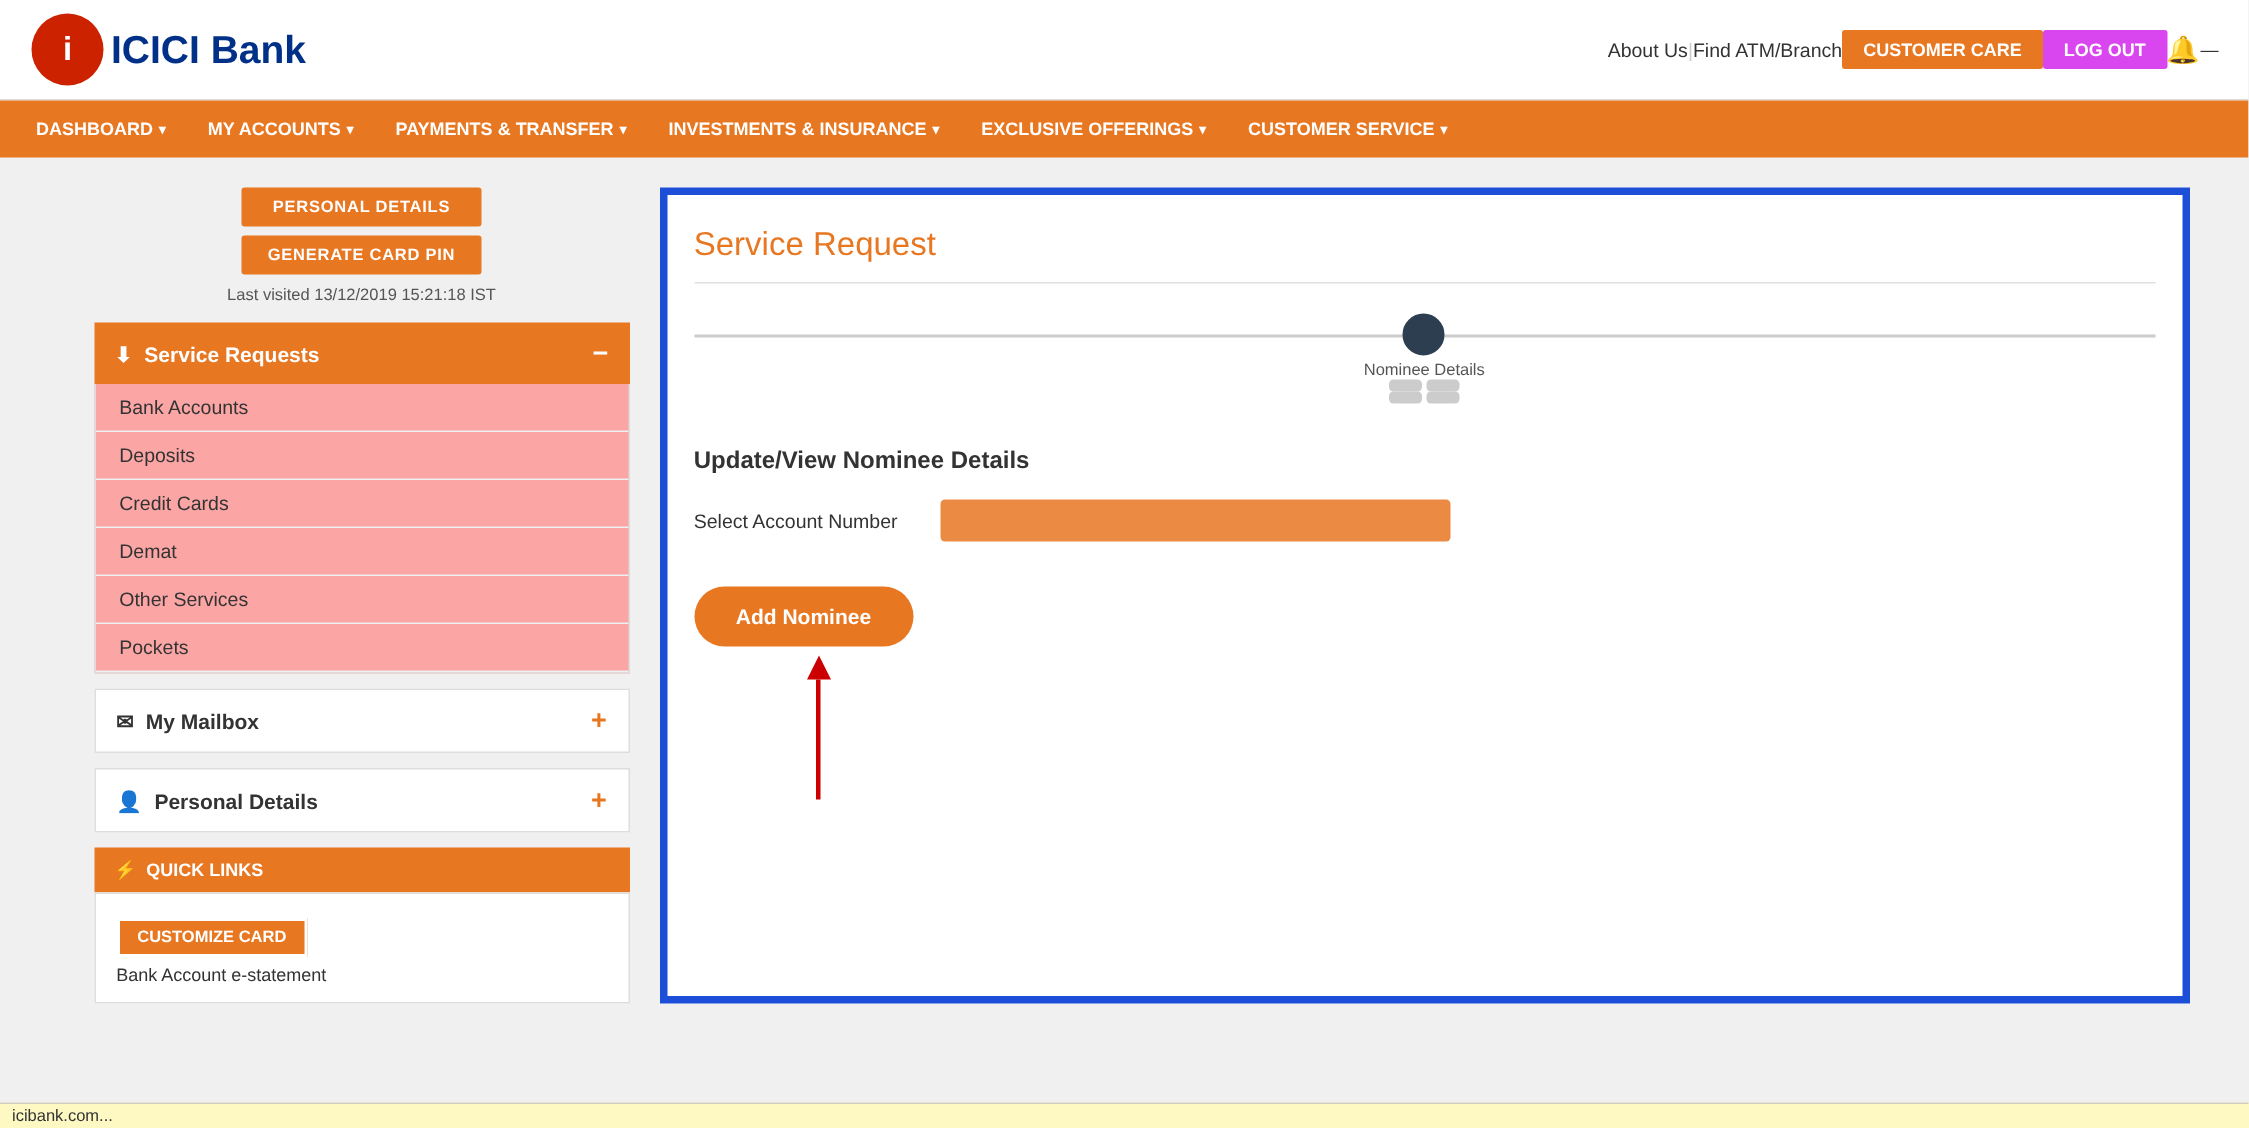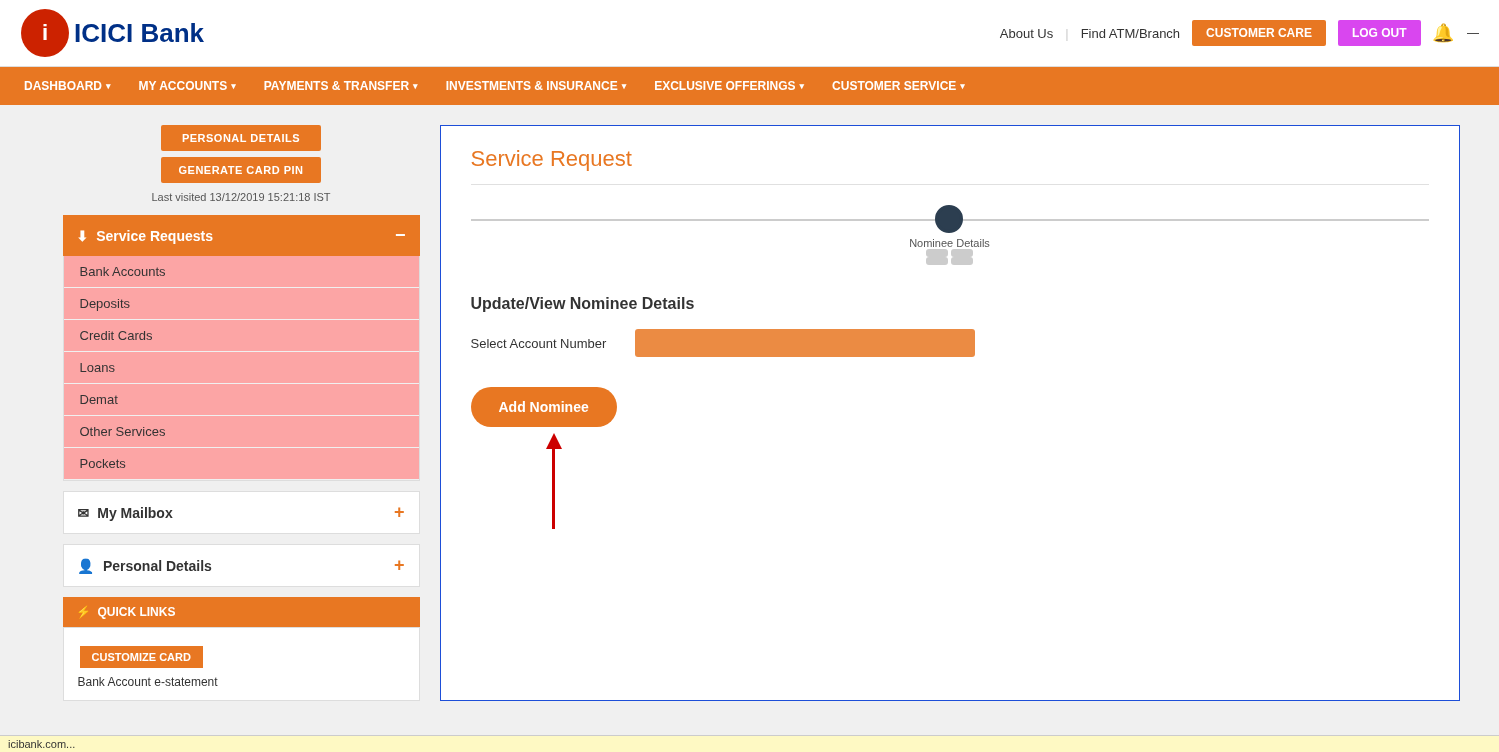--- a/index.html
+++ b/index.html
@@ -24,21 +24,20 @@
       margin-right: 4px;
     }
     .logo-text {
       font-size: 26px;
       font-weight: bold;
       color: #003087;
     }
     .top-nav-right {
       display: flex;
       align-items: center;
-      gap: 12px;
     }
     .top-nav-link {
       color: #333;
       text-decoration: none;
       font-size: 13px;
     }
     .top-nav-divider {
       color: #ccc;
     }
     .customer-care-btn {
@@ -230,22 +229,22 @@
     .quick-links-item {
       font-size: 12px;
       color: #333;
       padding: 3px 0;
     }
 
     
     .main-content {
       flex: 1;
       background: #fff;
-      padding: 20px 30px;
-      border: 1px solid #1d4ed8;
+      padding: 20px 18px;
+      border: 5px solid #1d4ed8;
     }
     .page-title {
       font-size: 22px;
       color: #e87722;
       font-weight: normal;
       margin-bottom: 20px;
       padding-bottom: 12px;
       border-bottom: 1px solid #e0e0e0;
     }
 
@@ -431,21 +430,20 @@
       <div class="sidebar-section-title">
         <span>⬇</span>
         <span>Service Requests</span>
       </div>
       <span class="sidebar-minus">−</span>
     </div>
     <div class="sidebar-menu">
       <div class="sidebar-menu-item">Bank Accounts</div>
       <div class="sidebar-menu-item">Deposits</div>
       <div class="sidebar-menu-item">Credit Cards</div>
-      <div class="sidebar-menu-item">Loans</div>
       <div class="sidebar-menu-item">Demat</div>
       <div class="sidebar-menu-item">Other Services</div>
       <div class="sidebar-menu-item">Pockets</div>
     </div>
 
     <div class="sidebar-collapsed-section">
       <div class="sidebar-collapsed-title">
         <span>✉</span>
         <span>My Mailbox</span>
       </div>

